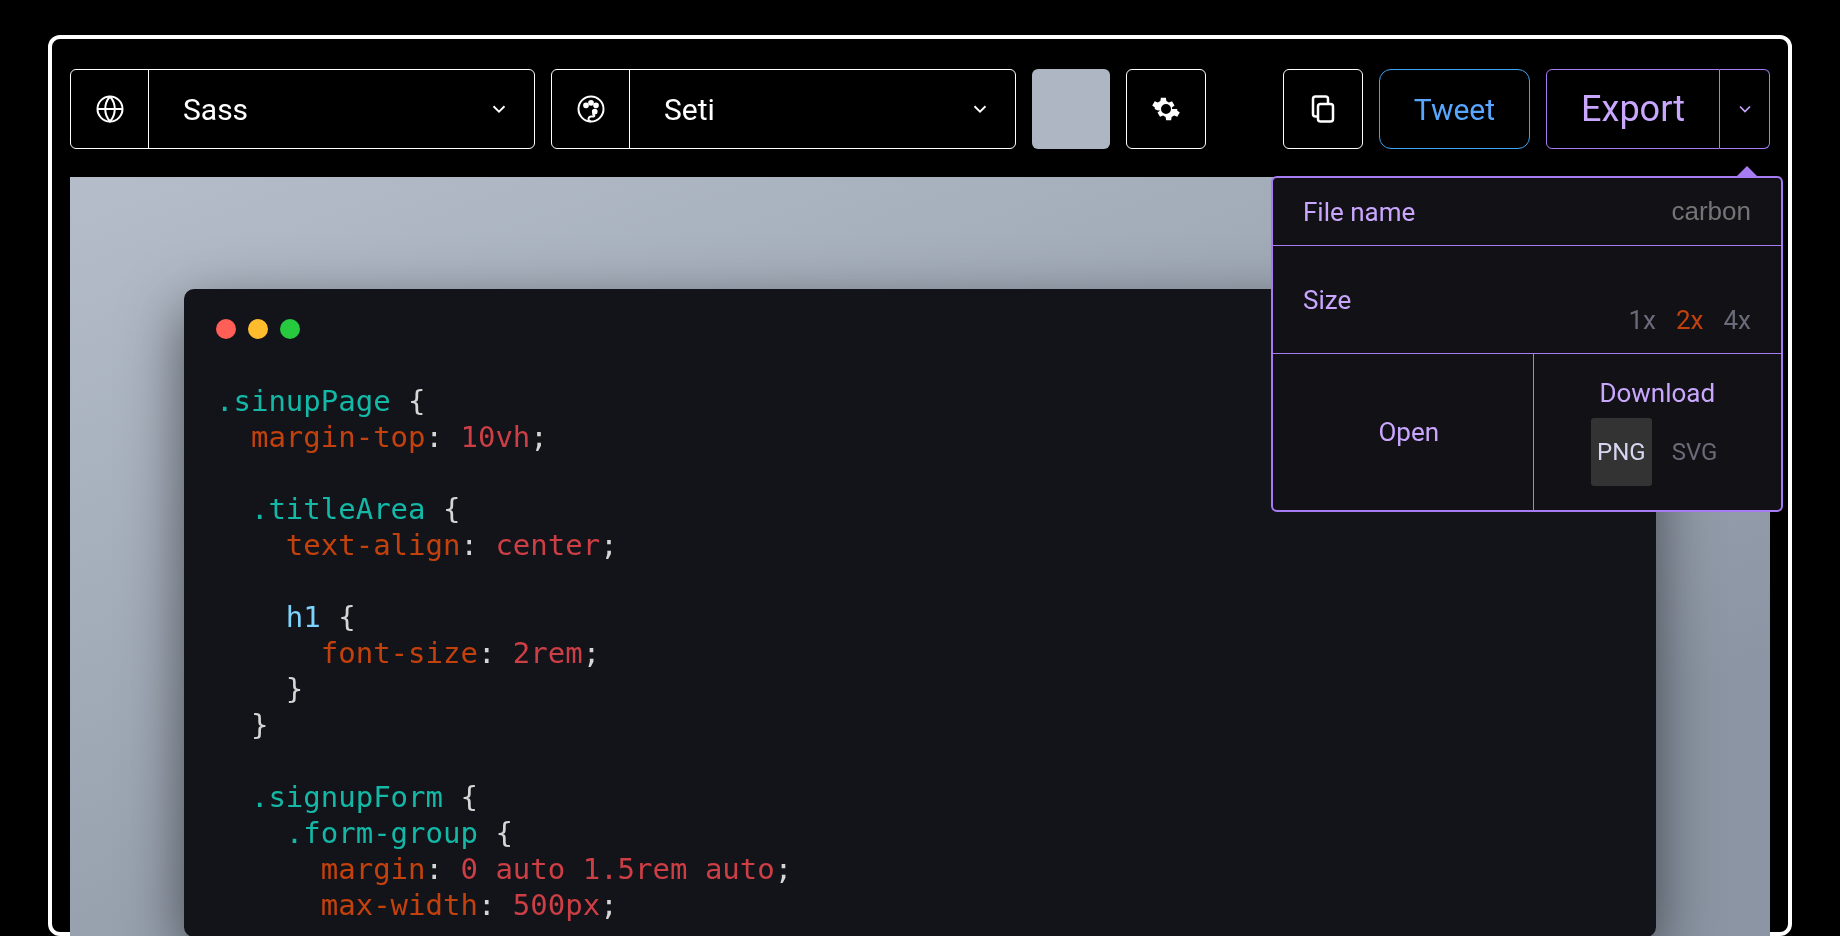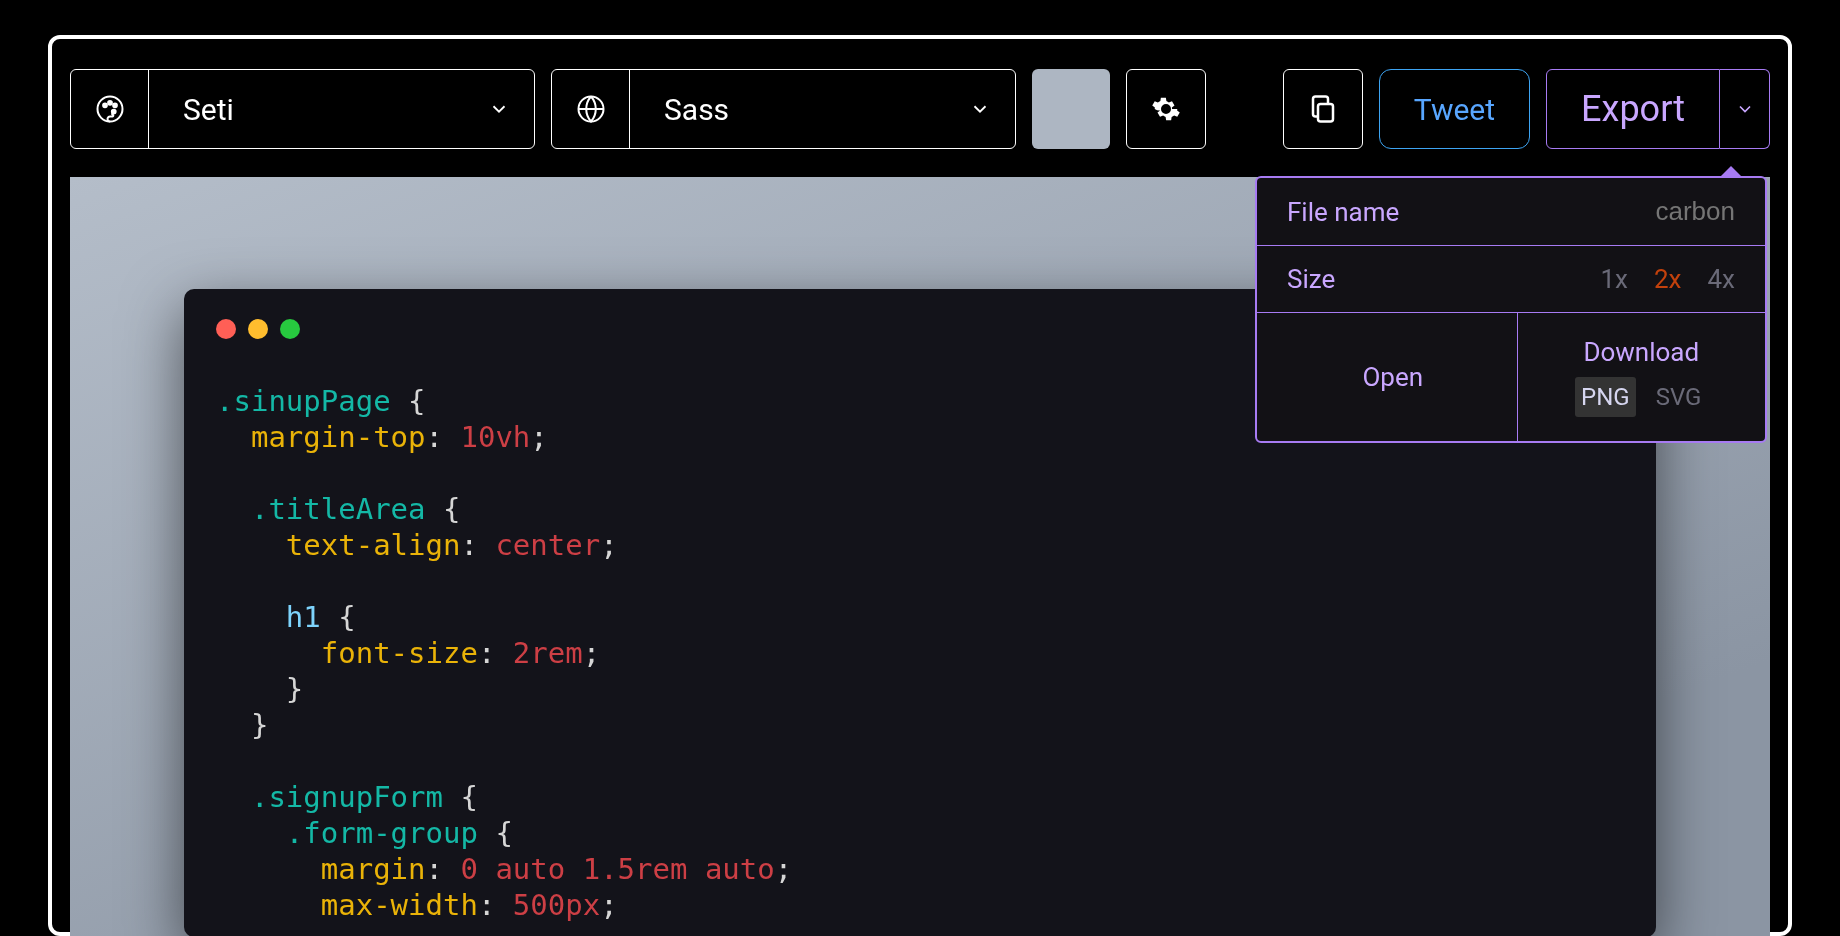--- a/index.html
+++ b/index.html
@@ -132,30 +132,30 @@
 .dot.green { background: #27c93f; }
 .code {
   font-family: "SF Mono", Monaco, Menlo, Consolas, monospace;
   font-size: 29px;
   line-height: 36px;
   white-space: pre;
   color: #d6d6d6;
 }
 .sel { color: #14b8a6; }
 .brace { color: #d6d6d6; }
-.prop { color: #eab308; }
+.prop { color: #c2410c; }
 .val { color: #cd3f45; }
 .num { color: #cd3f45; }
 .punc { color: #d6d6d6; }
 .tag { color: #7dd3fc; }
 
 .export-popover {
   position: absolute;
   top: 176px;
-  right: 73px;
+  right: 57px;
   width: 512px;
   border: 2px solid #a77bf3;
   border-radius: 6px;
   background: #121115;
   z-index: 10;
 }
 .export-popover::before {
   content: "";
   position: absolute;
   top: -12px;
@@ -175,85 +175,85 @@
 .pop-row .lbl { color: #c9a7ff; }
 .pop-row input {
   background: transparent;
   border: none;
   color: #777;
   font-size: 26px;
   text-align: right;
   width: 140px;
   outline: none;
 }
-.size-opts { display: flex; gap: 26px; color: #6a6a78; font-size: 26px; }
+.size-opts { display: flex; gap: 20px; color: #6a6a78; font-size: 26px; margin-top: 41px; }
 .size-opts .active { color: #c2410c; }
 .pop-actions {
   display: flex;
   margin-left: 12px;
 }
 .pop-action {
   flex: 1;
   display: flex;
   flex-direction: column;
   align-items: center;
   justify-content: center;
   padding: 24px 10px;
   font-size: 26px;
   color: #c9a7ff;
   gap: 10px;
 }
 .pop-action.left { border-right: 1px solid #a77bf3; }
 .fmt-row { display: flex; gap: 14px; }
-.fmt { color: #6a6a78; font-size: 24px; padding: 6px 6px; }
+.fmt { color: #6a6a78; font-size: 24px; padding: 20px 6px; }
 .fmt.active { background: #333; color: #d6d6f0; border-radius: 3px; }
 svg { display: block; }
 </style>
 </head>
 <body>
 
 <div class="app-frame">
 
   <div class="toolbar">
+
+    <div class="dropdown" id="lang-dd">
+      <div class="icon-cell">
+        <svg width="30" height="30" viewBox="0 0 24 24" fill="none" stroke="#fff" stroke-width="1.6">
+          <circle cx="12" cy="12" r="10"></circle>
+          <line x1="2" y1="12" x2="22" y2="12"></line>
+          <path d="M12 2a15 15 0 0 1 0 20a15 15 0 0 1 0-20"></path>
+        </svg>
+      </div>
+      <div class="label-cell">Sass</div>
+      <div class="chev-cell">
+        <svg width="22" height="22" viewBox="0 0 24 24" fill="none" stroke="#fff" stroke-width="2">
+            <polyline points="6 9 12 15 18 9"></polyline>
+          </svg>
+      </div>
+    </div>
 
     <div class="dropdown" id="theme-dd">
       <div class="icon-cell">
         <svg width="30" height="30" viewBox="0 0 24 24" fill="none" stroke="#fff" stroke-width="1.6">
           <circle cx="12" cy="12" r="10"></circle>
           <circle cx="8" cy="9" r="1.5" fill="#fff"></circle>
           <circle cx="12" cy="7" r="1.5" fill="#fff"></circle>
           <circle cx="16" cy="9" r="1.5" fill="#fff"></circle>
           <circle cx="15" cy="14" r="1.5" fill="#fff"></circle>
           <path d="M12 22c-1 0-2-1-2-2s1-2 2-2h2c1 0 1-2-1-2" fill="none"></path>
         </svg>
       </div>
       <div class="label-cell">Seti</div>
       <div class="chev-cell">
         <svg width="22" height="22" viewBox="0 0 24 24" fill="none" stroke="#fff" stroke-width="2">
             <polyline points="6 9 12 15 18 9"></polyline>
           </svg>
       </div>
     </div>
 
-    <div class="dropdown" id="lang-dd">
-      <div class="icon-cell">
-        <svg width="30" height="30" viewBox="0 0 24 24" fill="none" stroke="#fff" stroke-width="1.6">
-          <circle cx="12" cy="12" r="10"></circle>
-          <line x1="2" y1="12" x2="22" y2="12"></line>
-          <path d="M12 2a15 15 0 0 1 0 20a15 15 0 0 1 0-20"></path>
-        </svg>
-      </div>
-      <div class="label-cell">Sass</div>
-      <div class="chev-cell">
-        <svg width="22" height="22" viewBox="0 0 24 24" fill="none" stroke="#fff" stroke-width="2">
-            <polyline points="6 9 12 15 18 9"></polyline>
-          </svg>
-      </div>
-    </div>
-
     <div class="bg-swatch"></div>
 
     <div class="square-btn">
       <span>
         <svg width="30" height="30" viewBox="0 0 24 24" fill="#fff">
           <path d="M12 8a4 4 0 100 8 4 4 0 000-8zm9 4a7 7 0 01-.1 1.2l2.1 1.6-2 3.4-2.5-1a7 7 0 01-2 1.2l-.4 2.6h-4l-.4-2.6a7 7 0 01-2-1.2l-2.5 1-2-3.4 2.1-1.6A7 7 0 013 12c0-.4 0-.8.1-1.2L1 9.2l2-3.4 2.5 1a7 7 0 012-1.2L7.9 3h4l.4 2.6a7 7 0 012 1.2l2.5-1 2 3.4-2.1 1.6c.1.4.1.8.1 1.2z"></path>
         </svg>
       </span>
     </div>
 

